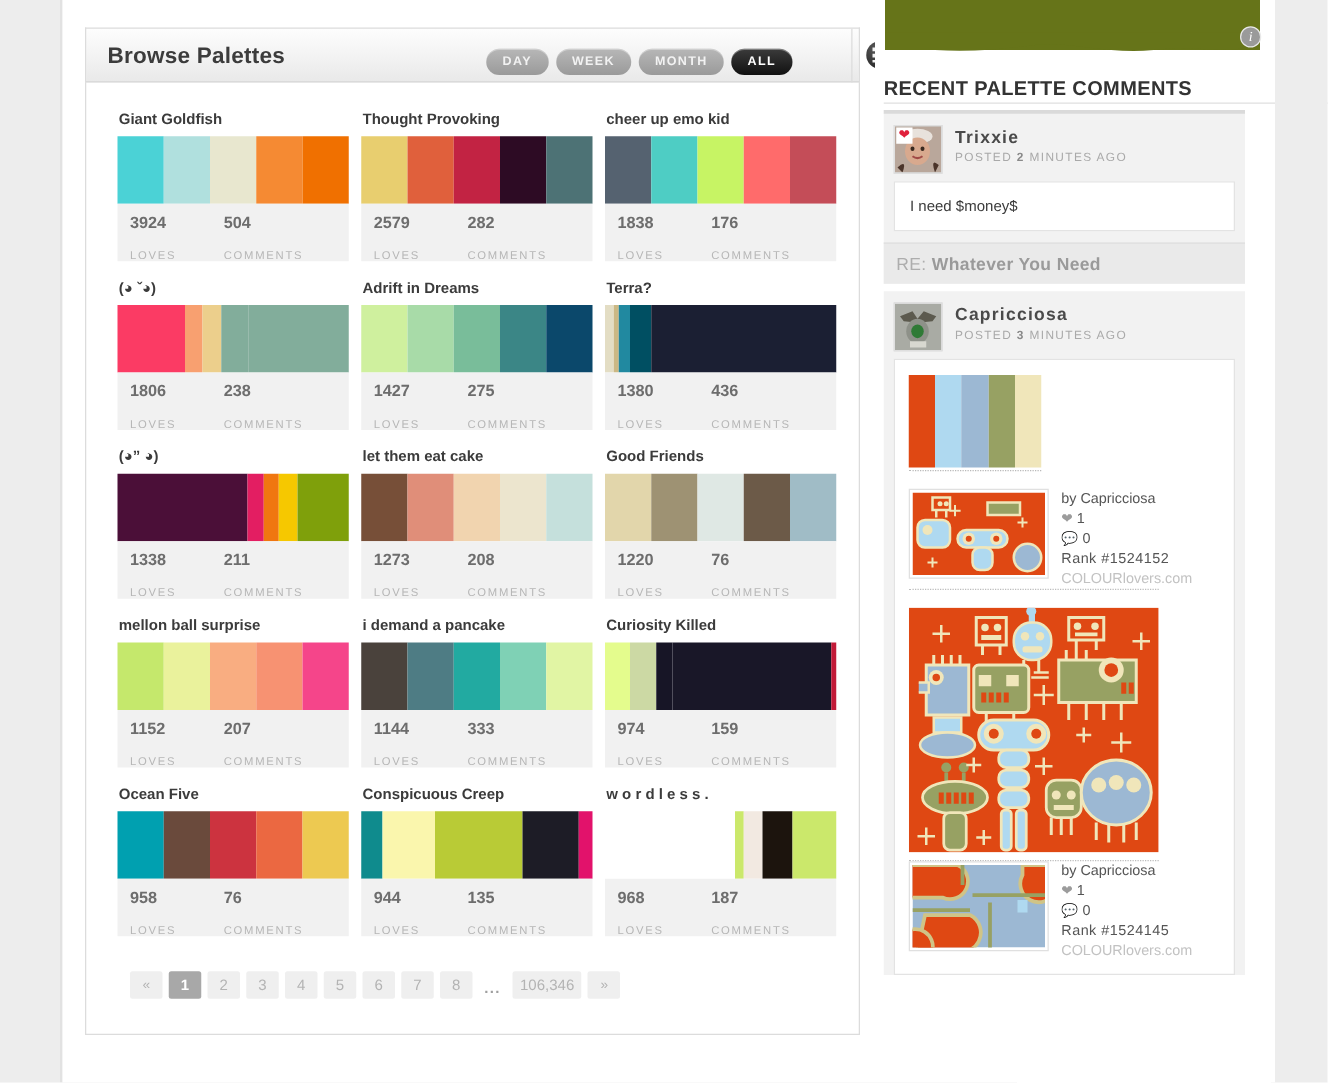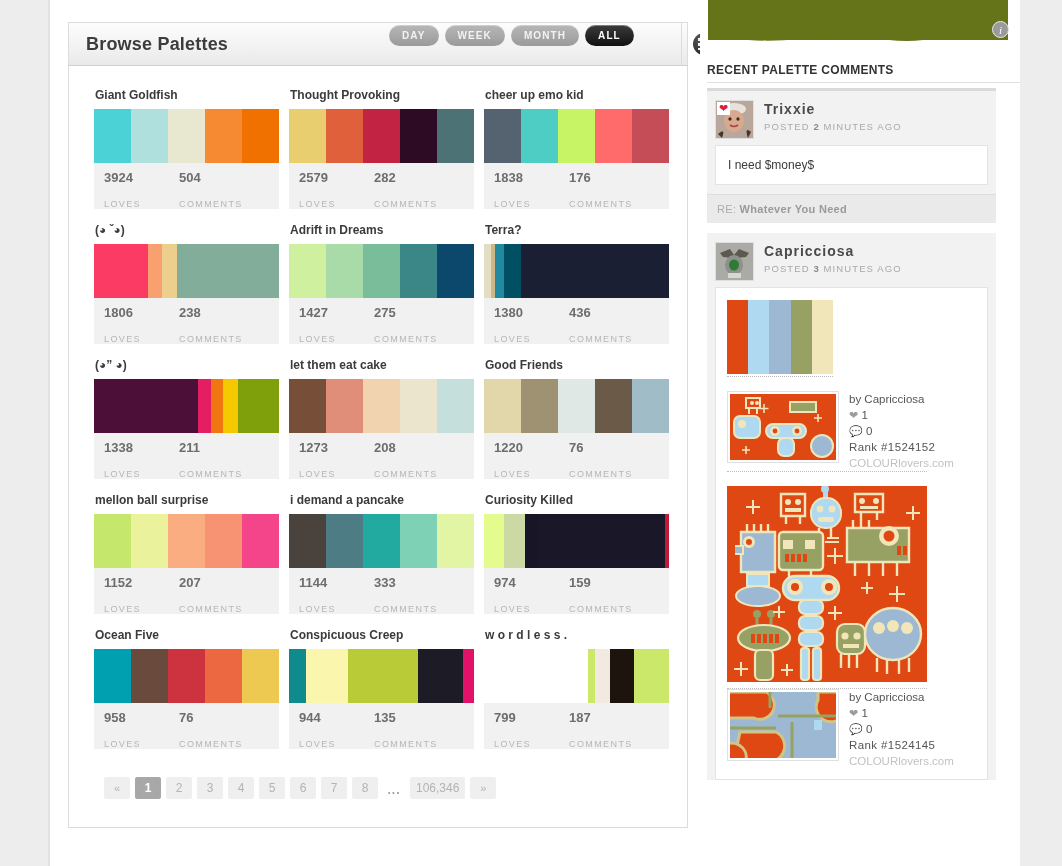--- a/index.html
+++ b/index.html
@@ -72,21 +72,21 @@
   .browse-title {
     position: absolute;
     left: 17px; top: 11px;
     font-size: 18px;
     font-weight: bold;
     color: #3c3c3c;
     letter-spacing: 0.2px;
   }
   .range-tabs {
     position: absolute;
-    left: 320px; top: 2px;
+    left: 320px; top: 16px;
     display: flex;
     gap: 6px;
   }
   .range-pill {
     height: 21px;
     line-height: 21px;
     padding: 0 13px;
     border-radius: 11px;
     background: linear-gradient(to bottom, #b7b7b7, #9a9a9a);
     color: #f2f2f2;
@@ -265,21 +265,21 @@
     font-family: "Liberation Serif", serif;
     text-align: center;
     line-height: 17px;
     cursor: pointer;
     border: 1px solid #e8e8e8;
     box-sizing: border-box;
   }
   .rc-heading {
     position: absolute;
     left: 7px; top: 63px;
-    font-size: 12px;
+    font-size: 16px;
     font-weight: bold;
     color: #333;
     letter-spacing: 0.3px;
   }
   .rc-rule {
     position: absolute;
     left: 7px; top: 82px;
     width: 1005px;
     height: 1px;
     background: #e0e0e0;
@@ -340,21 +340,21 @@
     border: 1px solid #e3e3e3;
     padding: 12px 12px;
     font-size: 12px;
     color: #3b3b3b;
   }
   .cmt-re {
     margin: 9px 0 0 0;
     padding: 8px 10px;
     background: #eaeaea;
     border-top: 1px solid #dedede;
-    font-size: 11px;
+    font-size: 14px;
     color: #adadad;
     letter-spacing: .3px;
   }
   .cmt-re b { color: #9a9a9a; }
 
   .cmt-card {
     margin: 0 8px;
     background: #fff;
     border: 1px solid #e3e3e3;
     padding: 12px 11px 10px 11px;
@@ -751,21 +751,21 @@
               <div class="pal-name">w o r d l e s s .</div>
               <div class="pal-strip">
                 <div class="sw" style="background: rgb(255, 255, 255); width: 103.6px;"></div>
                 <div class="sw" style="background: rgb(203, 232, 107); width: 7.4px;"></div>
                 <div class="sw" style="background: rgb(242, 233, 225); width: 14.8px;"></div>
                 <div class="sw" style="background: rgb(28, 20, 13); width: 24.05px;"></div>
                 <div class="sw" style="background: rgb(203, 232, 107); width: 35.15px;"></div>
               </div>
               <div class="pal-stats">
                 <div class="stat loves">
-                  <span class="num">799</span>
+                  <span class="num">968</span>
                   <span class="lbl">LOVES</span>
                 </div>
                 <div class="stat comments">
                   <span class="num">187</span>
                   <span class="lbl">COMMENTS</span>
                 </div>
               </div>
             </div>
           </div>
           <div class="pagination">

